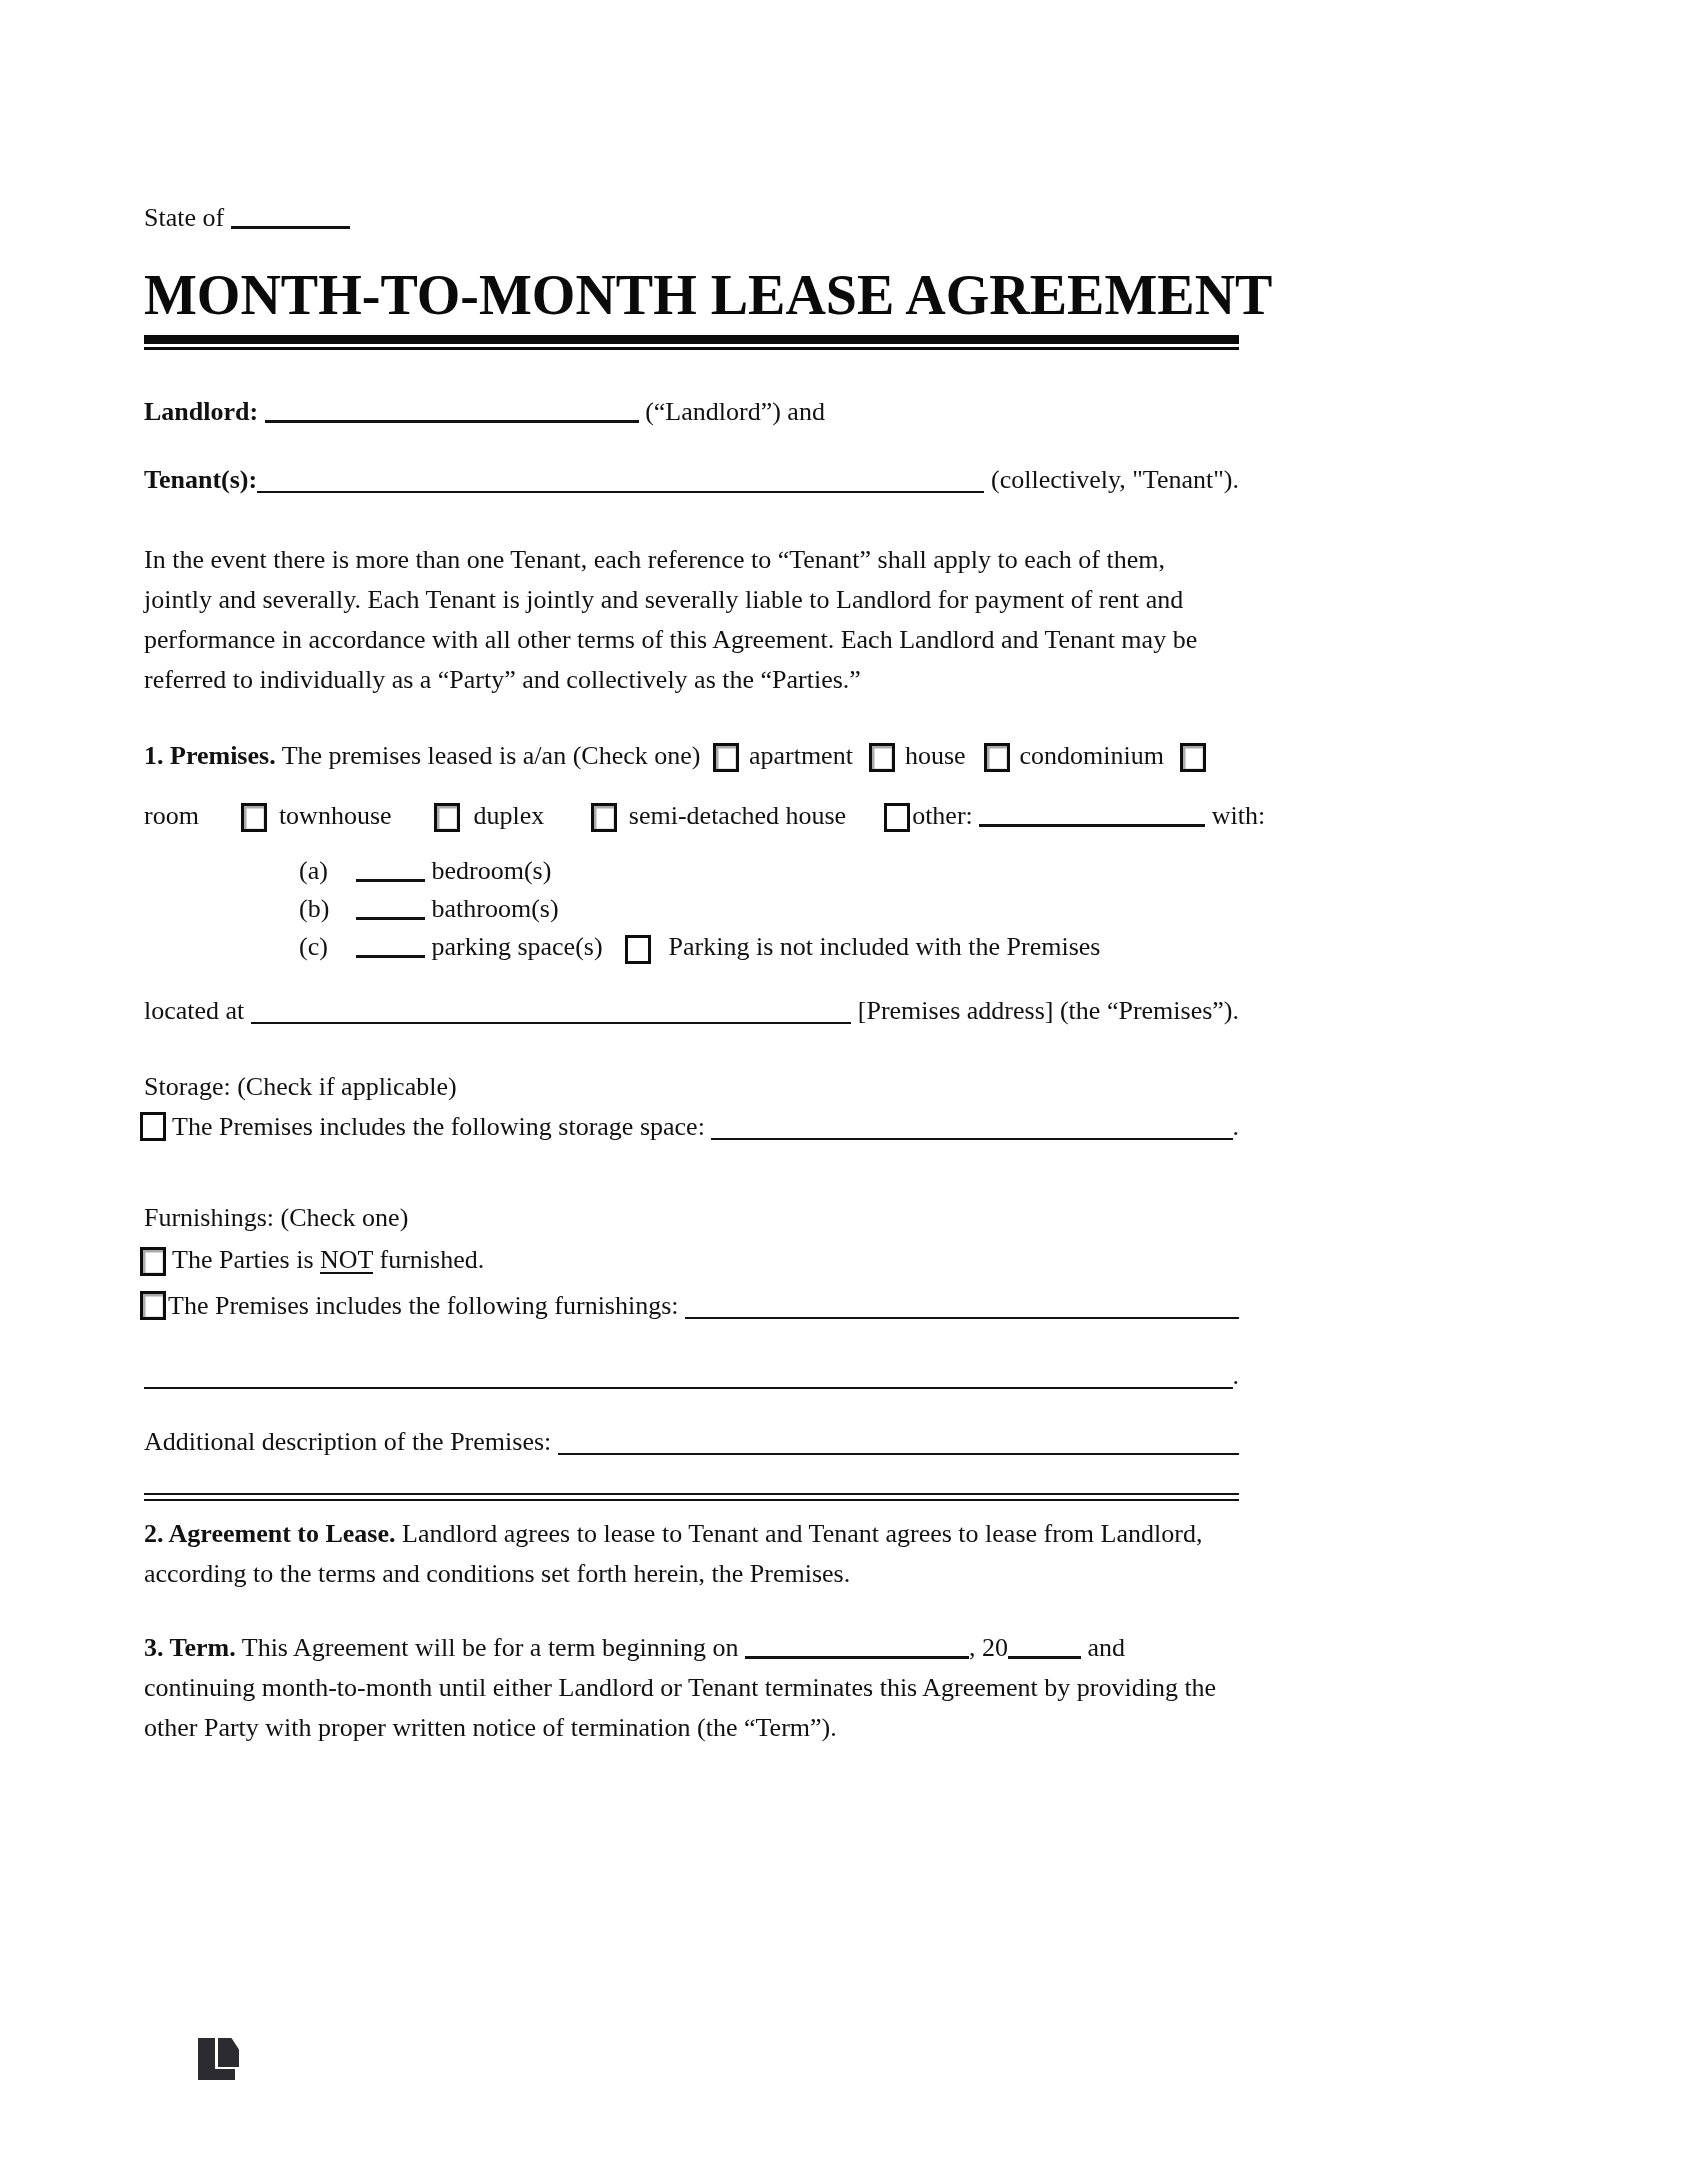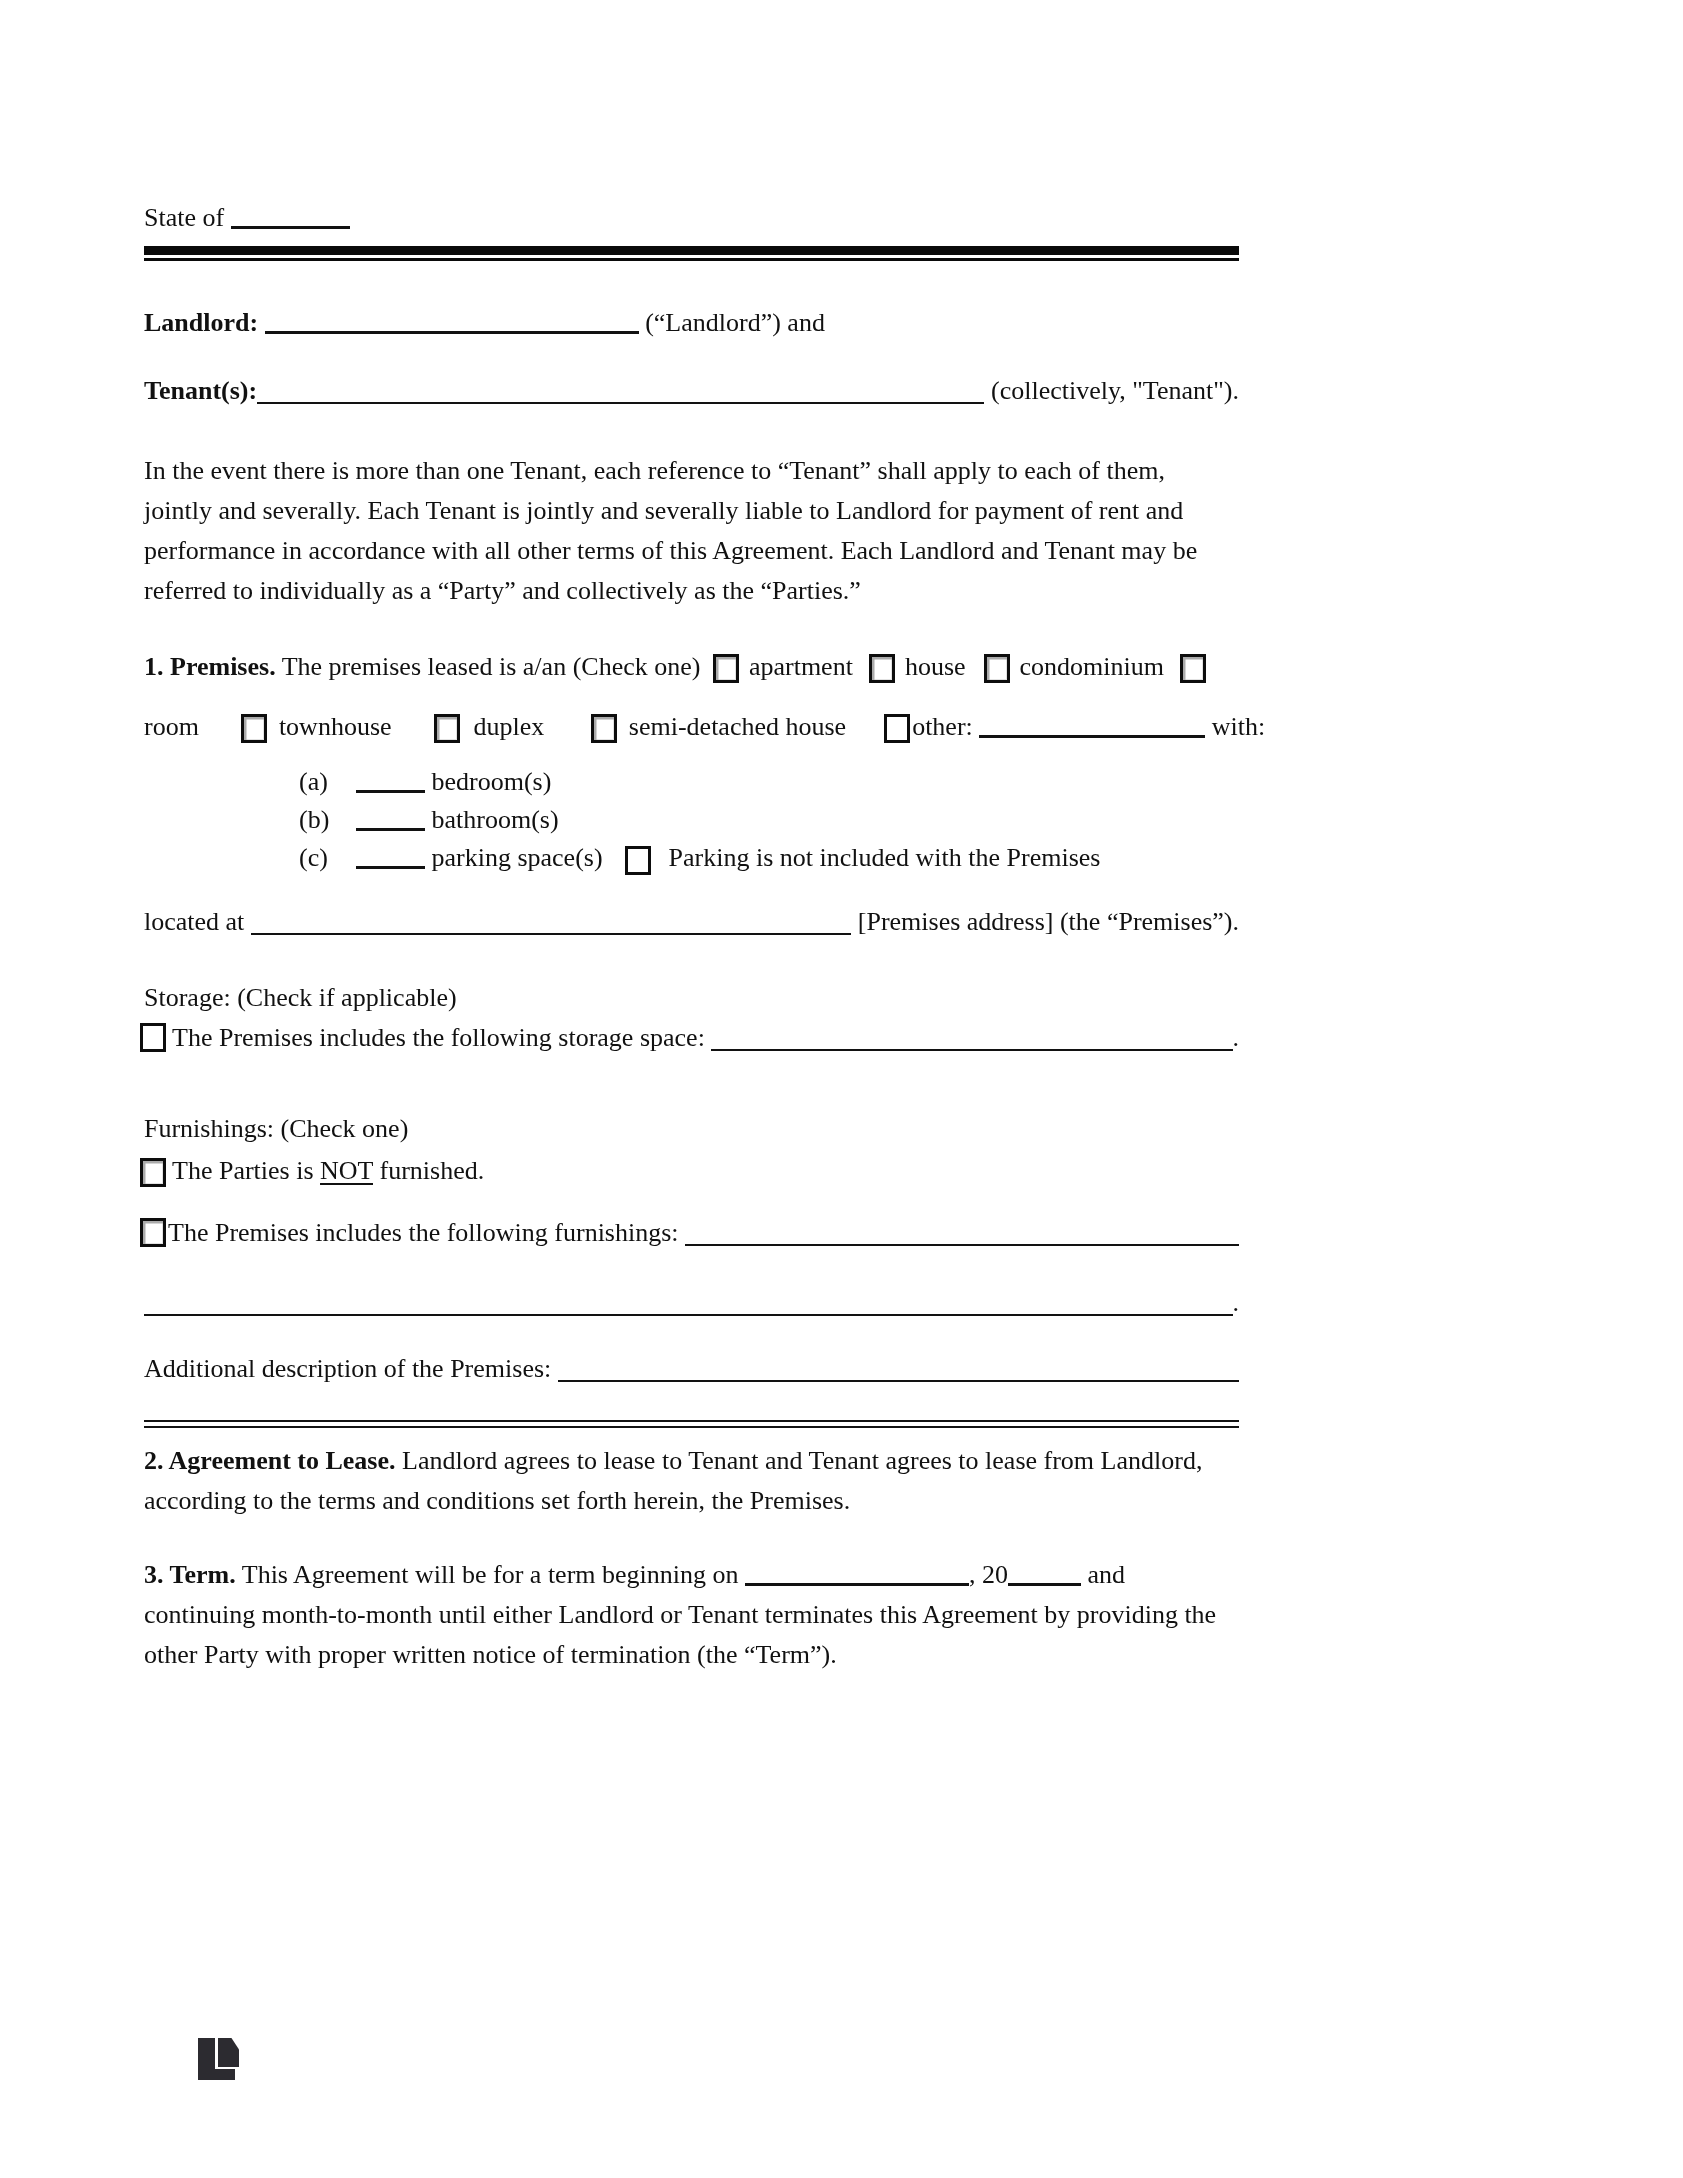--- a/index.html
+++ b/index.html
@@ -59,20 +59,21 @@
     clip-path:polygon(0 0,64% 0,100% 40%,100% 100%,0 100%);
   }
 </style>
 </head>
 <body>
 
 <div class="page">
 
   <div class="para"><span>State of </span><span class="iblank" style="width:119px"></span></div>
 
+  <h1 class="title">MONTH-TO-MONTH LEASE AGREEMENT</h1>
   <div class="rule">
       <div class="rule-thick"></div>
       <div class="rule-thin"></div>
     </div>
 
 
   <p class="para" style="margin-top:42px"><b>Landlord: </b><span class="iblank" style="width:374px"></span><span> (“Landlord”) and</span></p>
 
   <div class="line" style="margin-top:28px">
       <b>Tenant(s): </b>
@@ -101,21 +102,21 @@
   <p class="para" style="margin-top:36px">Storage: (Check if applicable)</p>
   <div class="line">
       <span class="cb plain" style="align-self:center;margin:0 6px 0 -4px"></span>
       <span>The Premises includes the following storage space: </span>
       <span class="fill"></span>
       <span>.</span>
     </div>
 
   <p class="para" style="margin-top:51px">Furnishings: (Check one)</p>
   <div class="cb-line" style="white-space:pre"><span class="cb bevel" style="margin:0 6px 0 -4px"></span><span>The Parties is </span><span class="u">NOT</span><span> furnished.</span></div>
-  <div class="line" style="margin-top:20px">
+  <div class="line" style="margin-top:4px">
       <span class="cb bevel" style="align-self:center;margin:0 2px 0 -4px"></span>
       <span>The Premises includes the following furnishings: </span>
       <span class="fill"></span>
     </div>
   <div class="line" style="margin-top:30px">
       <span class="fill"></span>
       <span>.</span>
     </div>
 
   <div class="line" style="margin-top:26px">

